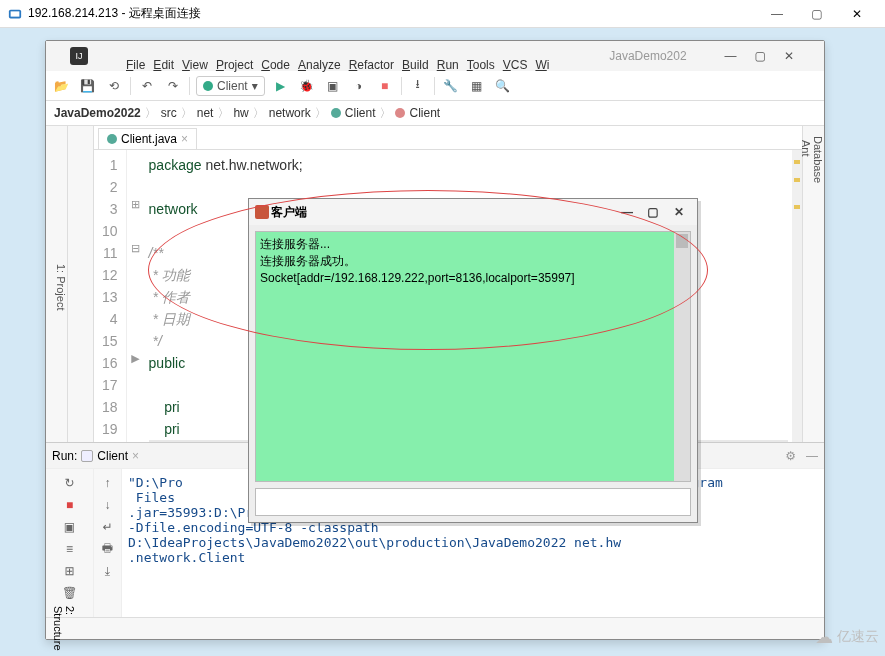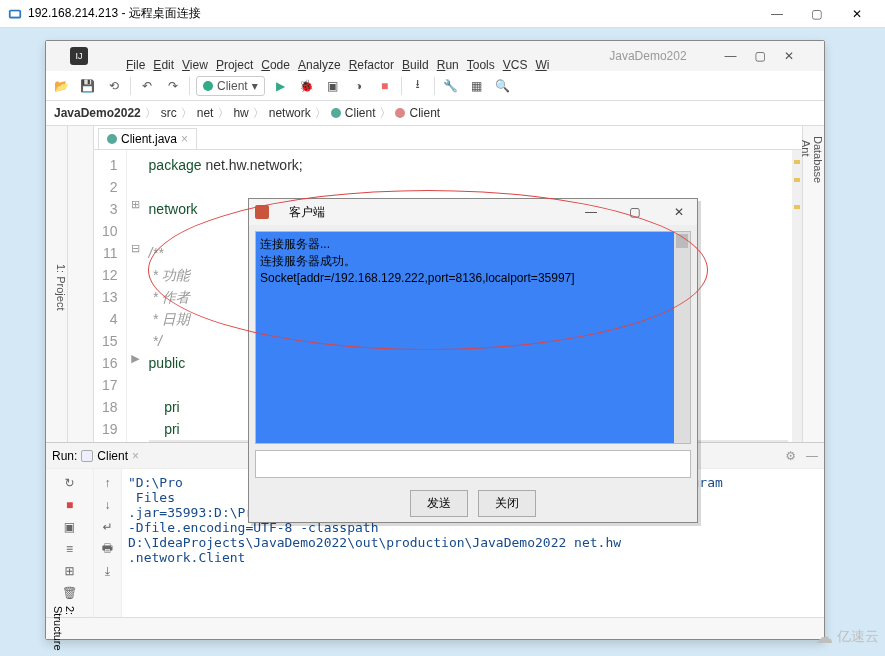--- a/index.html
+++ b/index.html
@@ -67,25 +67,25 @@
     .run-left2 { width: 28px; display: flex; flex-direction: column; align-items: center; gap: 6px; padding: 6px 0; background: #f7f7f7; border-right: 1px solid #eee; }
     .rbtn { width: 16px; height: 16px; color: #666; display: flex; align-items: center; justify-content: center; }
     .run-output { flex: 1; padding: 6px; font-family: Consolas, monospace; font-size: 13px; color: #164a8a; white-space: pre-wrap; overflow: hidden; }
     .gear-icon { margin-left: auto; color: #999; }
     
     .bottom-strip { height: 22px; border-top: 1px solid #ddd; background: #f7f7f7; font-size: 11px; padding-left: 4px; display: flex; align-items: center; }
     .vtab { writing-mode: vertical-rl; text-orientation: mixed; padding: 4px 2px; }
     
     
     .dialog { position: absolute; top: 198px; left: 248px; width: 450px; height: 325px; background: #eee; border: 1px solid #888; box-shadow: 3px 3px 0 rgba(0,0,0,0.15); z-index: 20; display: flex; flex-direction: column; }
-    .dialog-title { height: 26px; display: flex; align-items: center; padding: 0 6px; gap: 20px; font-size: 12px; background: #f4f4f4; }
+    .dialog-title { height: 26px; display: flex; align-items: center; padding: 0 6px; gap: 2px; font-size: 12px; background: #f4f4f4; font-weight: bold; }
     .dialog-title .java-icon { width: 14px; height: 14px; background: #c8563c; border-radius: 2px; }
     .dialog-title .sp { flex: 1; }
     .dlg-ctrl { width: 24px; text-align: center; color: #444; }
-    .dialog-text { flex: 1; margin: 6px; background: #3b82f6; border: 1px solid #bbb; padding: 4px; font-size: 12px; line-height: 1.4; position: relative; }
+    .dialog-text { flex: 1; margin: 6px; background: #86efac; border: 1px solid #bbb; padding: 4px; font-size: 12px; line-height: 1.4; position: relative; }
     .dialog-text .scroll { position: absolute; right: 0; top: 0; bottom: 0; width: 16px; background: #ddd; }
     .dialog-input { height: 28px; margin: 0 6px 6px; background: #fff; border: 1px solid #bbb; }
     .dialog-btns { height: 38px; display: flex; align-items: center; justify-content: center; gap: 10px; }
     .dialog-btns button { padding: 4px 16px; background: #e8e8e8; border: 1px solid #aaa; font-size: 12px; }
     
     
     .ellipse { position: absolute; top: 190px; left: 148px; width: 560px; height: 160px; border: 1px solid #d44; border-radius: 50%; pointer-events: none; z-index: 30; }
     
     
     .watermark { position: absolute; right: 6px; bottom: 8px; display: flex; align-items: center; gap: 4px; color: #bfbfbf; font-size: 14px; z-index: 50; }
@@ -298,24 +298,20 @@
   </div>
   <div class="dialog-text">
     <div style="white-space:pre-line">连接服务器...
 连接服务器成功。
 Socket[addr=/192.168.129.222,port=8136,localport=35997]</div>
     <div class="scroll">
         <div style="background:#bbb;height:14px;margin:2px"></div>
       </div>
   </div>
   <div class="dialog-input"></div>
-  <div class="dialog-btns">
-    <button>发送</button>
-    <button>关闭</button>
-  </div>
 </div>
 
 <div class="ellipse"></div>
 
 <div class="watermark">
   <span class="wm-cloud">☁</span>
   <span>亿速云</span>
 </div>
 
 </body></html>

